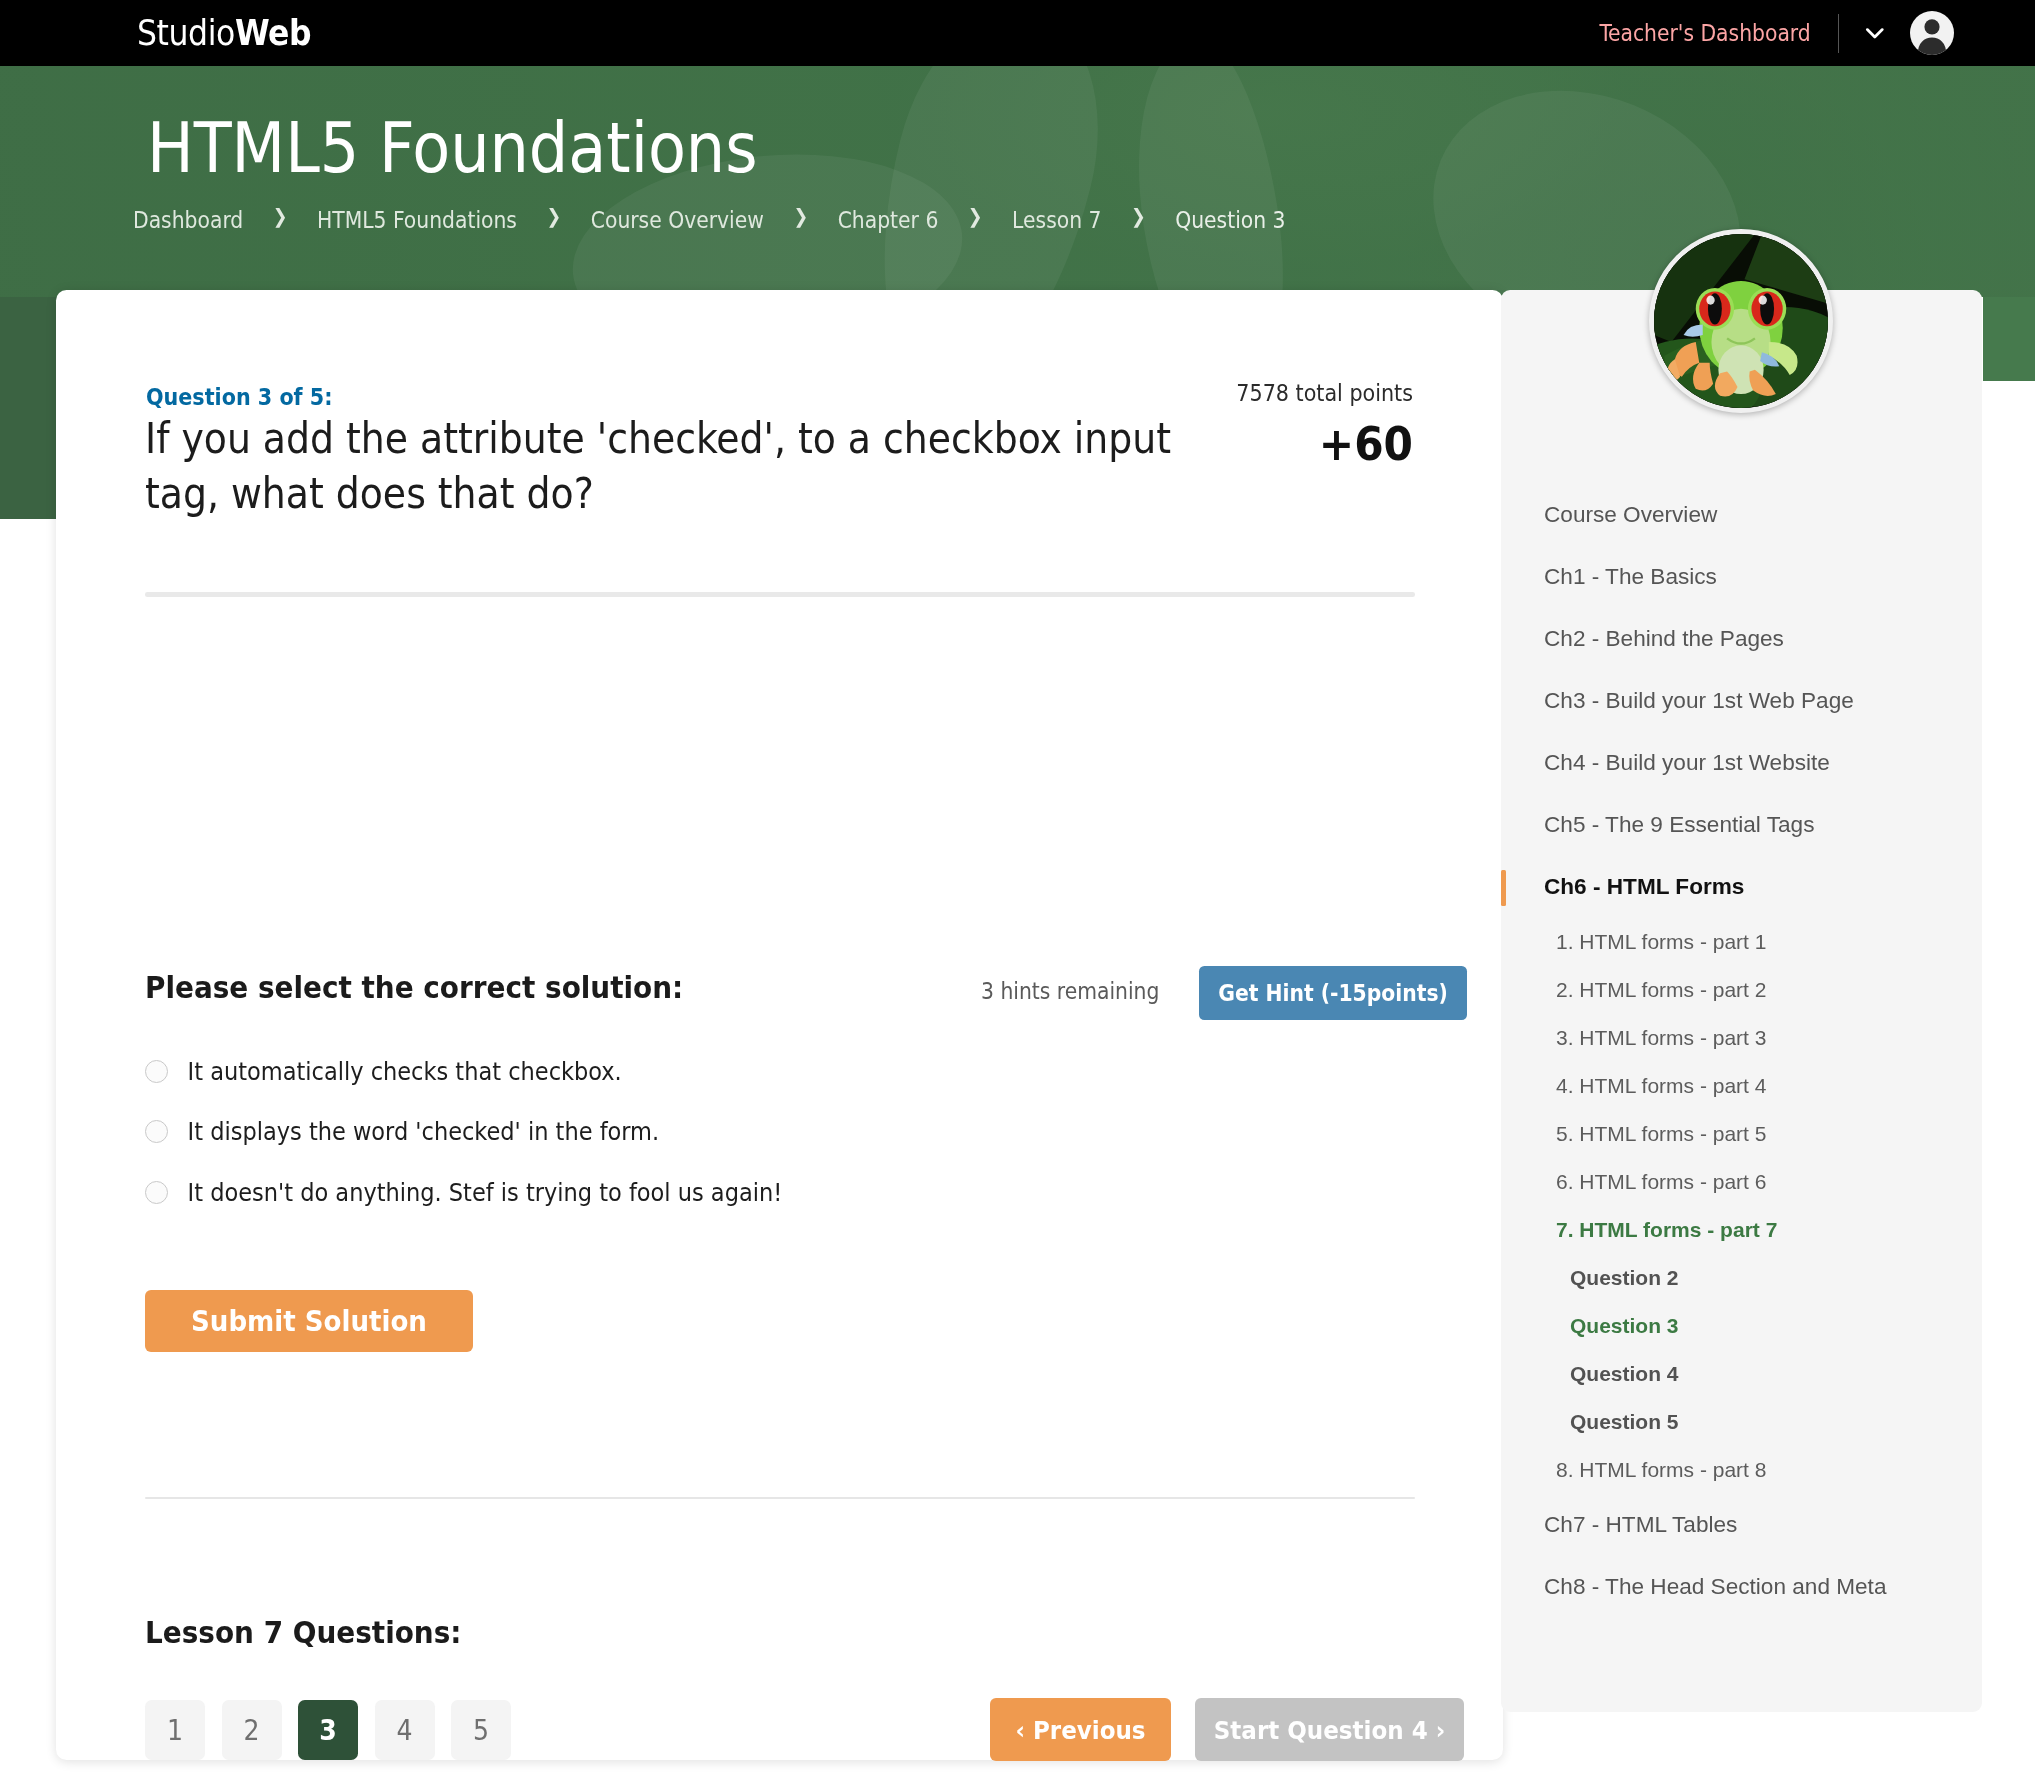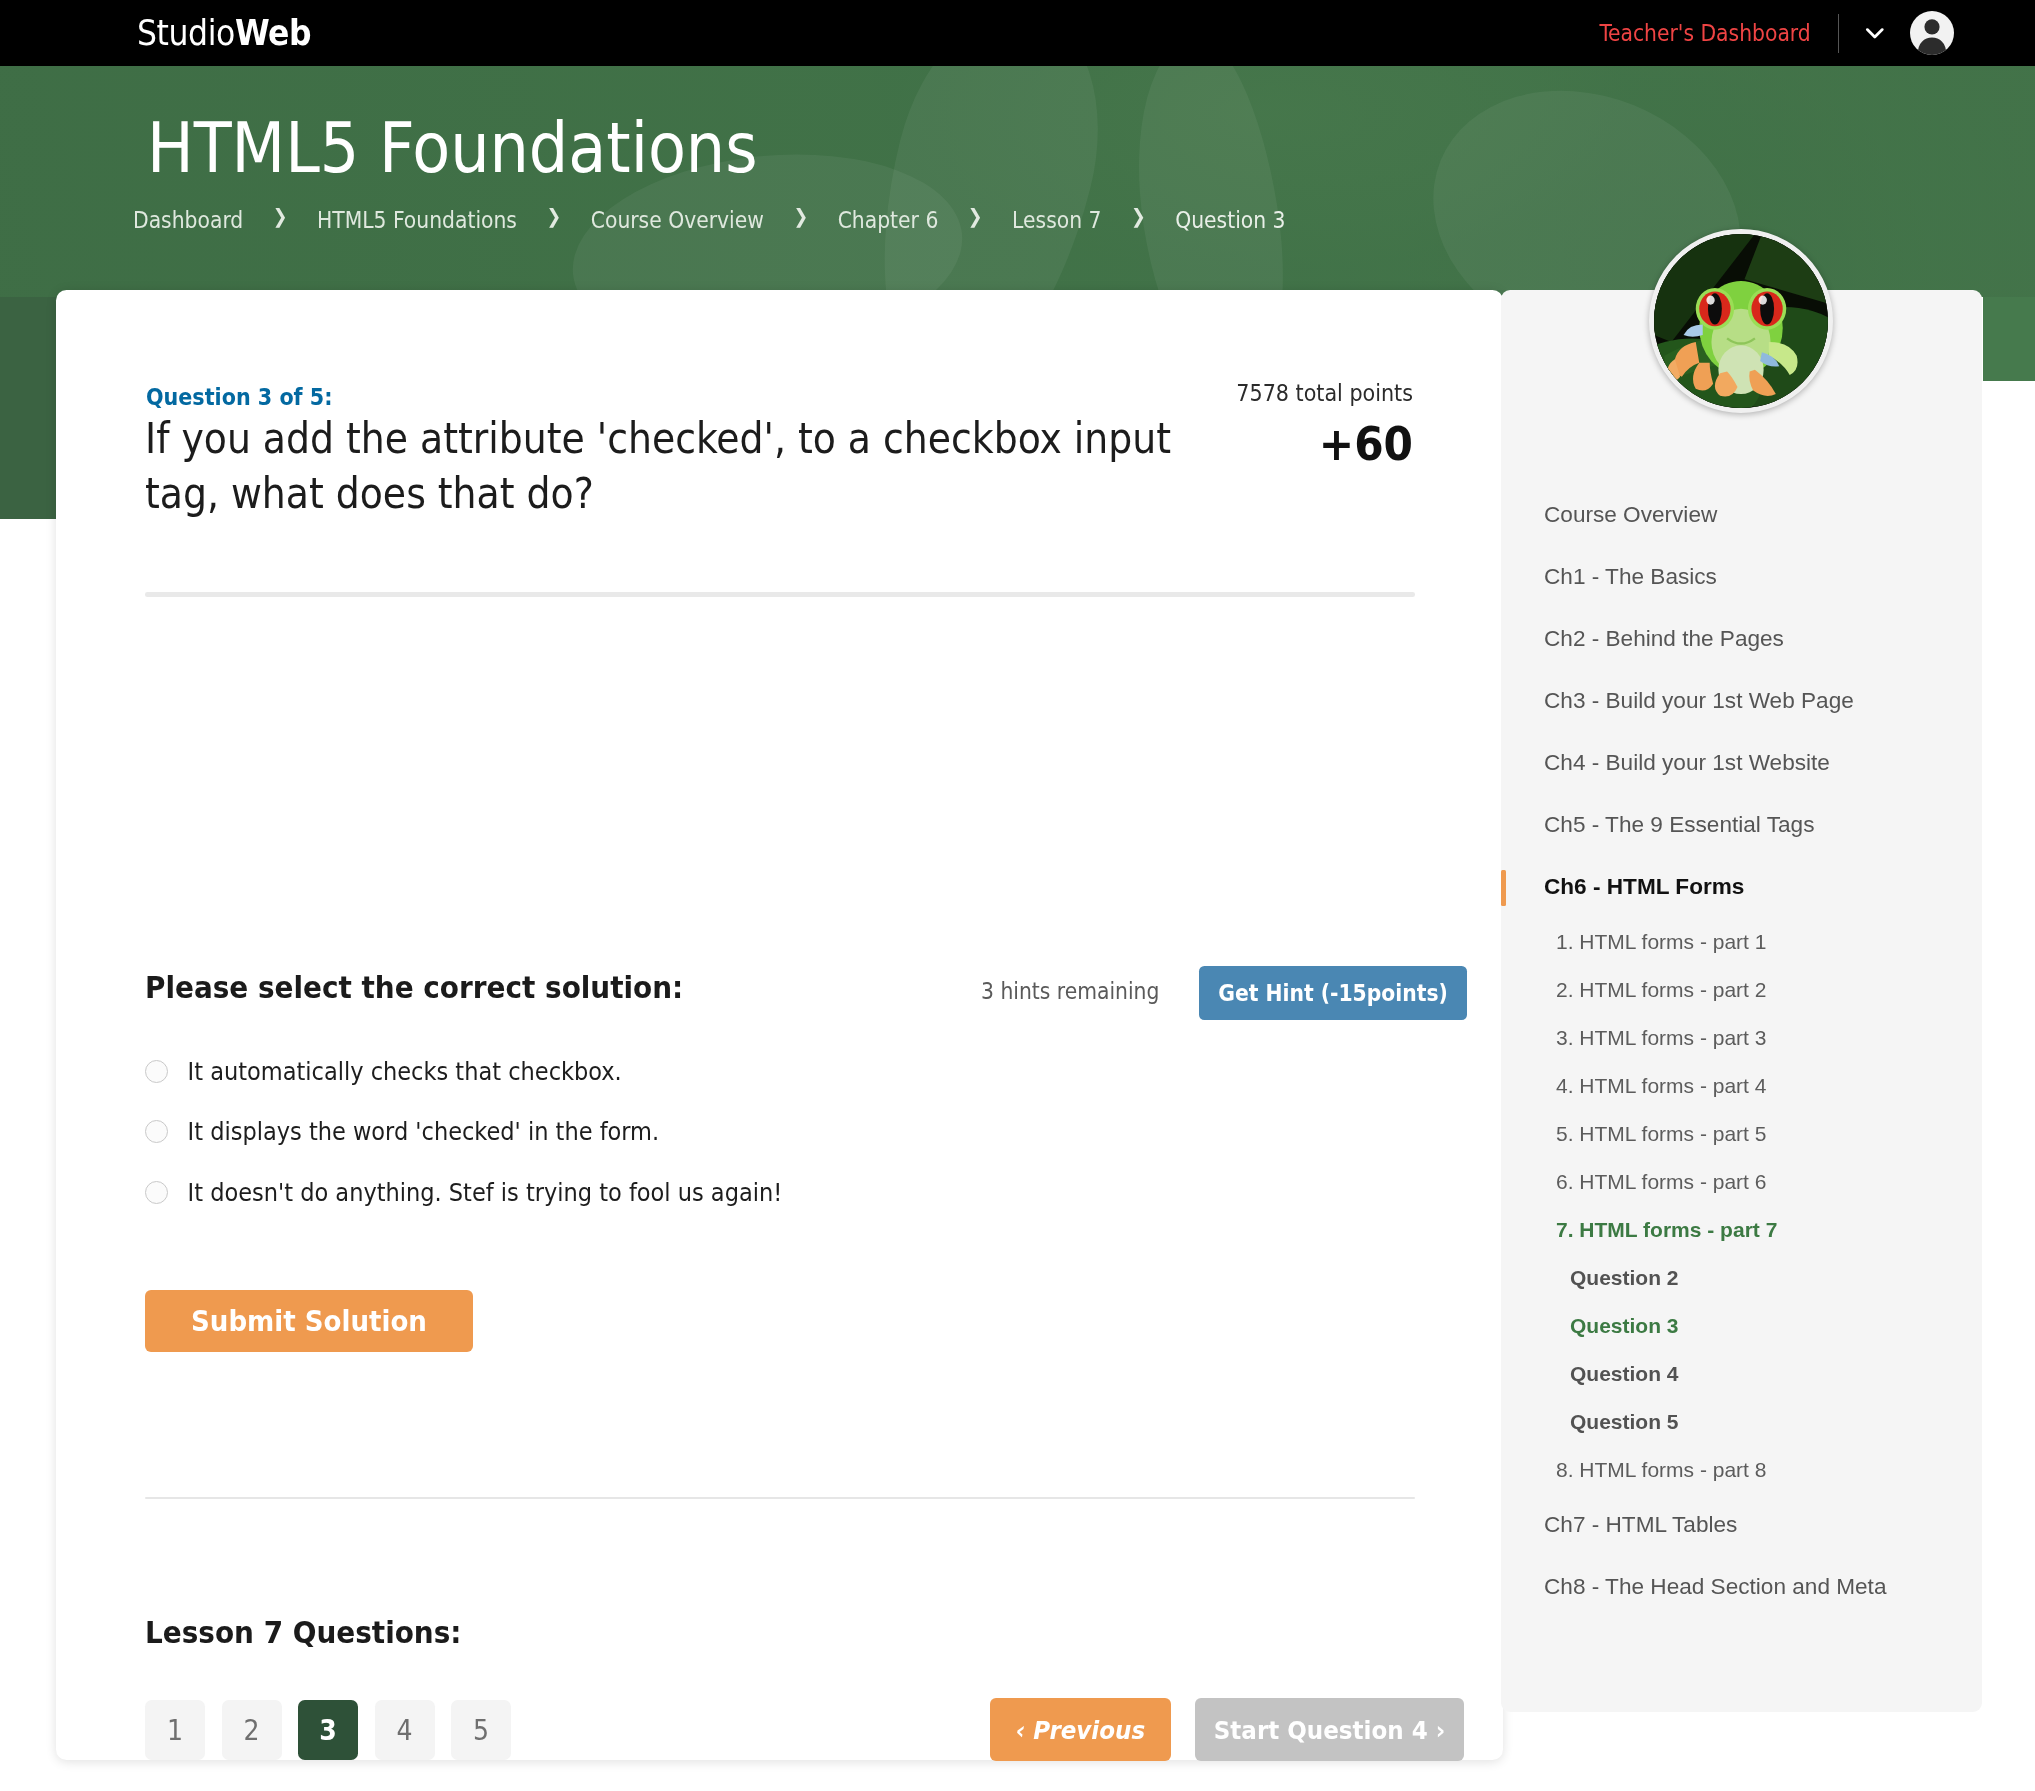--- a/index.html
+++ b/index.html
@@ -44,21 +44,21 @@
     position: absolute;
     right: 81px; top: 0;
     height: 66px;
     display: flex;
     align-items: center;
     gap: 0;
   }
   .dash-label {
     font-family: "DejaVu Sans Condensed", "Liberation Sans Narrow", "Liberation Sans", sans-serif;
     font-size: 22.6px;
-    color: #ef4444;
+    color: #fca5a5;
     white-space: nowrap;
     padding-right: 27px;
   }
   .nav-divider {
     width: 1.5px; height: 39px;
     background: #555555;
     margin-right: 22.6px;
   }
   .caret-icon {
     width: 25.6px; height: 25.6px;
@@ -321,21 +321,20 @@
     width: 181px; height: 63px;
     background: #ef9a4f;
     border: none;
     border-radius: 6px;
     color: #ffffff;
     font-family: "DejaVu Sans Condensed", "Liberation Sans Narrow", "Liberation Sans", sans-serif;
     font-weight: 700;
     font-size: 25.6px;
     cursor: pointer;
     white-space: nowrap;
-    font-style: italic;
   }
   .next-btn {
     position: absolute;
     left: 1127px; top: 1408px;
     width: 269px; height: 63px;
     background: #c3c3c3;
     border: none;
     border-radius: 6px;
     color: #ffffff;
     font-family: "DejaVu Sans Condensed", "Liberation Sans Narrow", "Liberation Sans", sans-serif;

